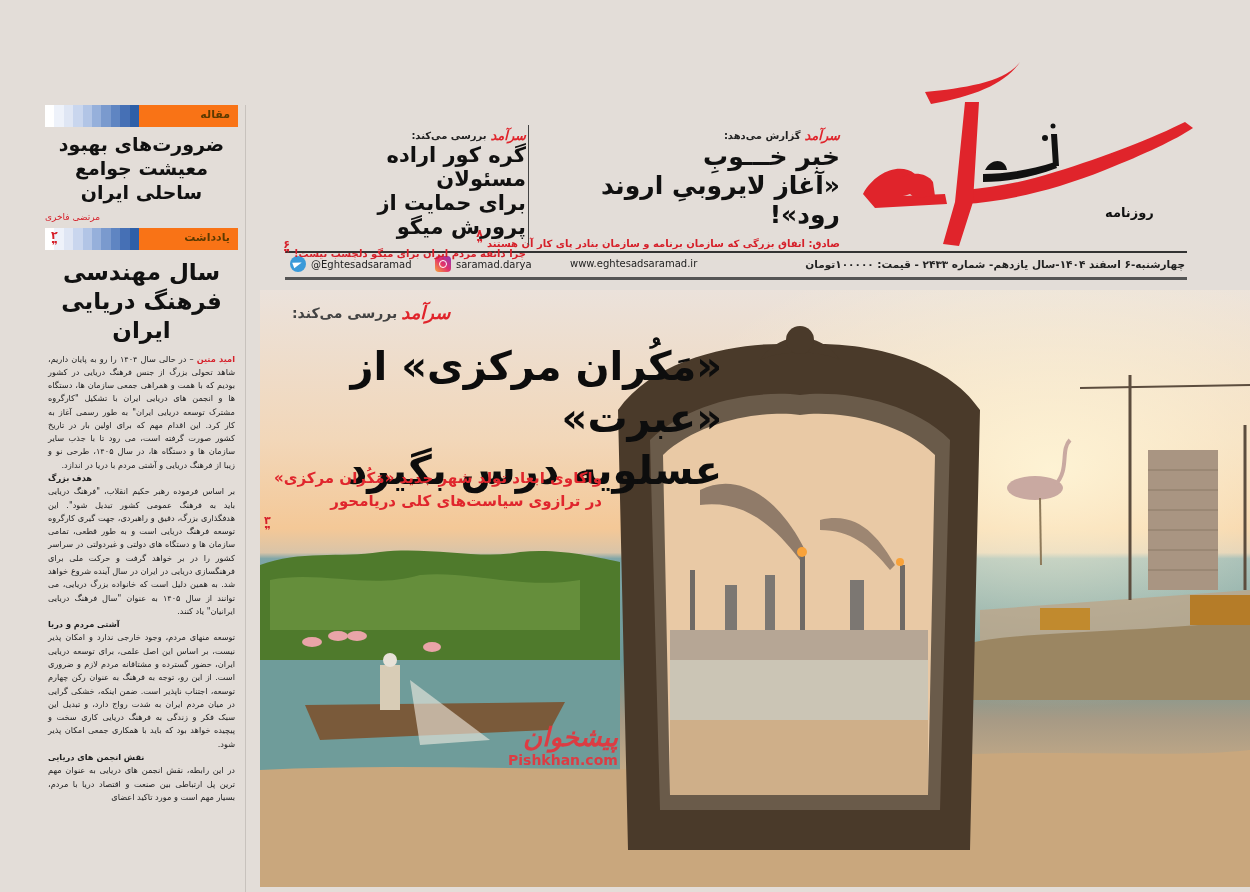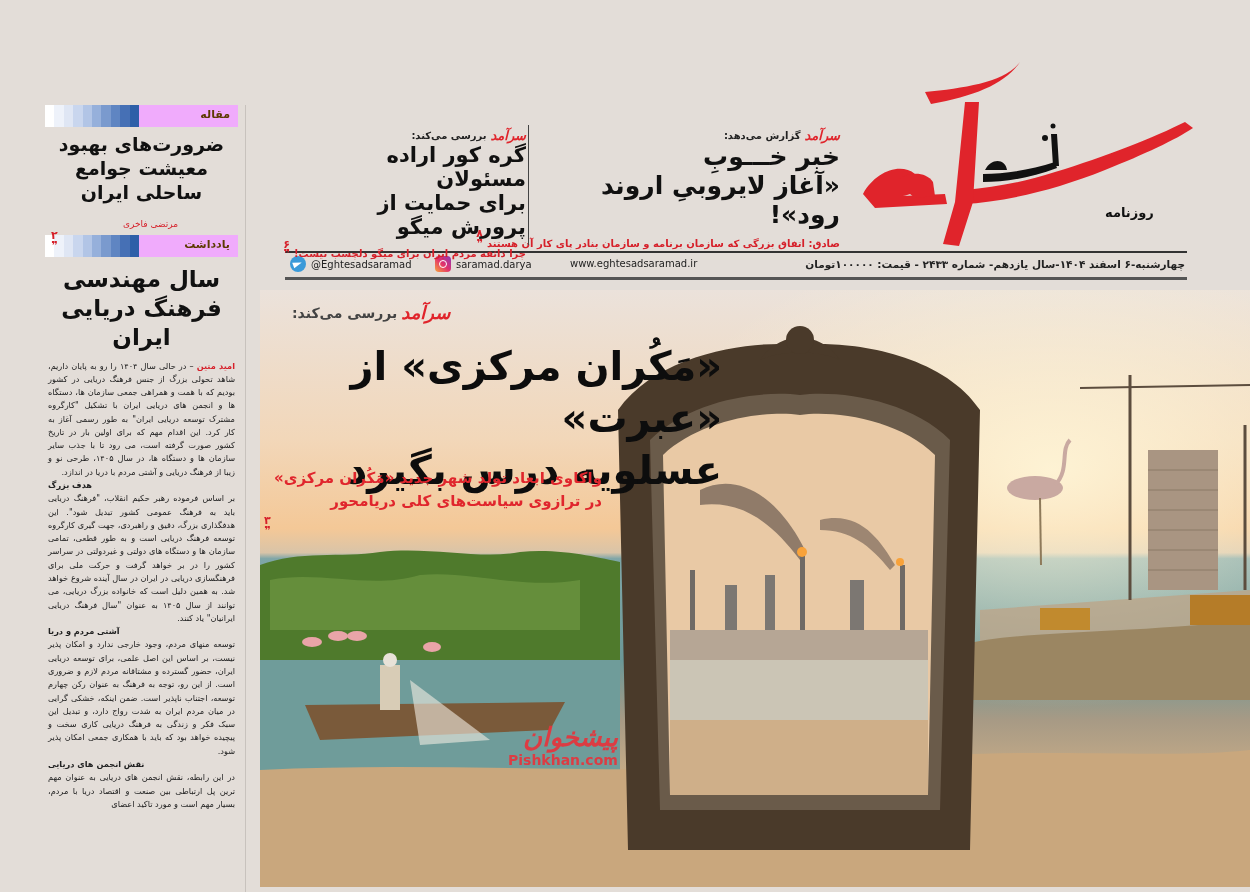--- a/index.html
+++ b/index.html
@@ -80,28 +80,28 @@
   #teaser2 .teaser-sub { margin-top: 6px; }
 
   
   #left-col { left: 45px; top: 105px; width: 193px; height: 787px; }
   .section-bar {
     height: 22px; display: flex; direction: ltr;
   }
   .section-bar .stripes { flex: 0 0 94px; display: flex; }
   .section-bar .stripes span { flex: 1; }
   .section-bar .label {
-    flex: 1; background: #f0abfc; color: #5c3a00; font-size: 11px; font-weight: bold;
+    flex: 1; background: #f97316; color: #5c3a00; font-size: 11px; font-weight: bold;
     direction: rtl; text-align: right; padding: 3px 8px;
   }
   .left-title {
     text-align: center; font-weight: bold; color: #111; line-height: 1.25;
   }
   #op1-title { font-size: 19px; margin-top: 6px; }
-  #op1-author { color: #d6202a; font-size: 9px; text-align: right; padding-right: 60px; margin-top: 15px; }
+  #op1-author { color: #d6202a; font-size: 9px; text-align: left; padding-right: 60px; margin-top: 8px; }
   #op1-page { position: absolute; left: 6px; top: 126px; }
   #op2-title { font-size: 23px; margin-top: 8px; }
   .body-text {
     font-size: 8.2px; line-height: 1.62; color: #222; text-align: justify; margin-top: 8px;
     padding: 0 3px;
   }
   .body-text .lead-author { color: #d6202a; font-weight: bold; }
   .body-text .subhead { display: block; text-align: left; font-weight: bold; }
   #left-col-rule { left: 245px; top: 105px; width: 1px; height: 787px; background: #c8c2bd; }
 

